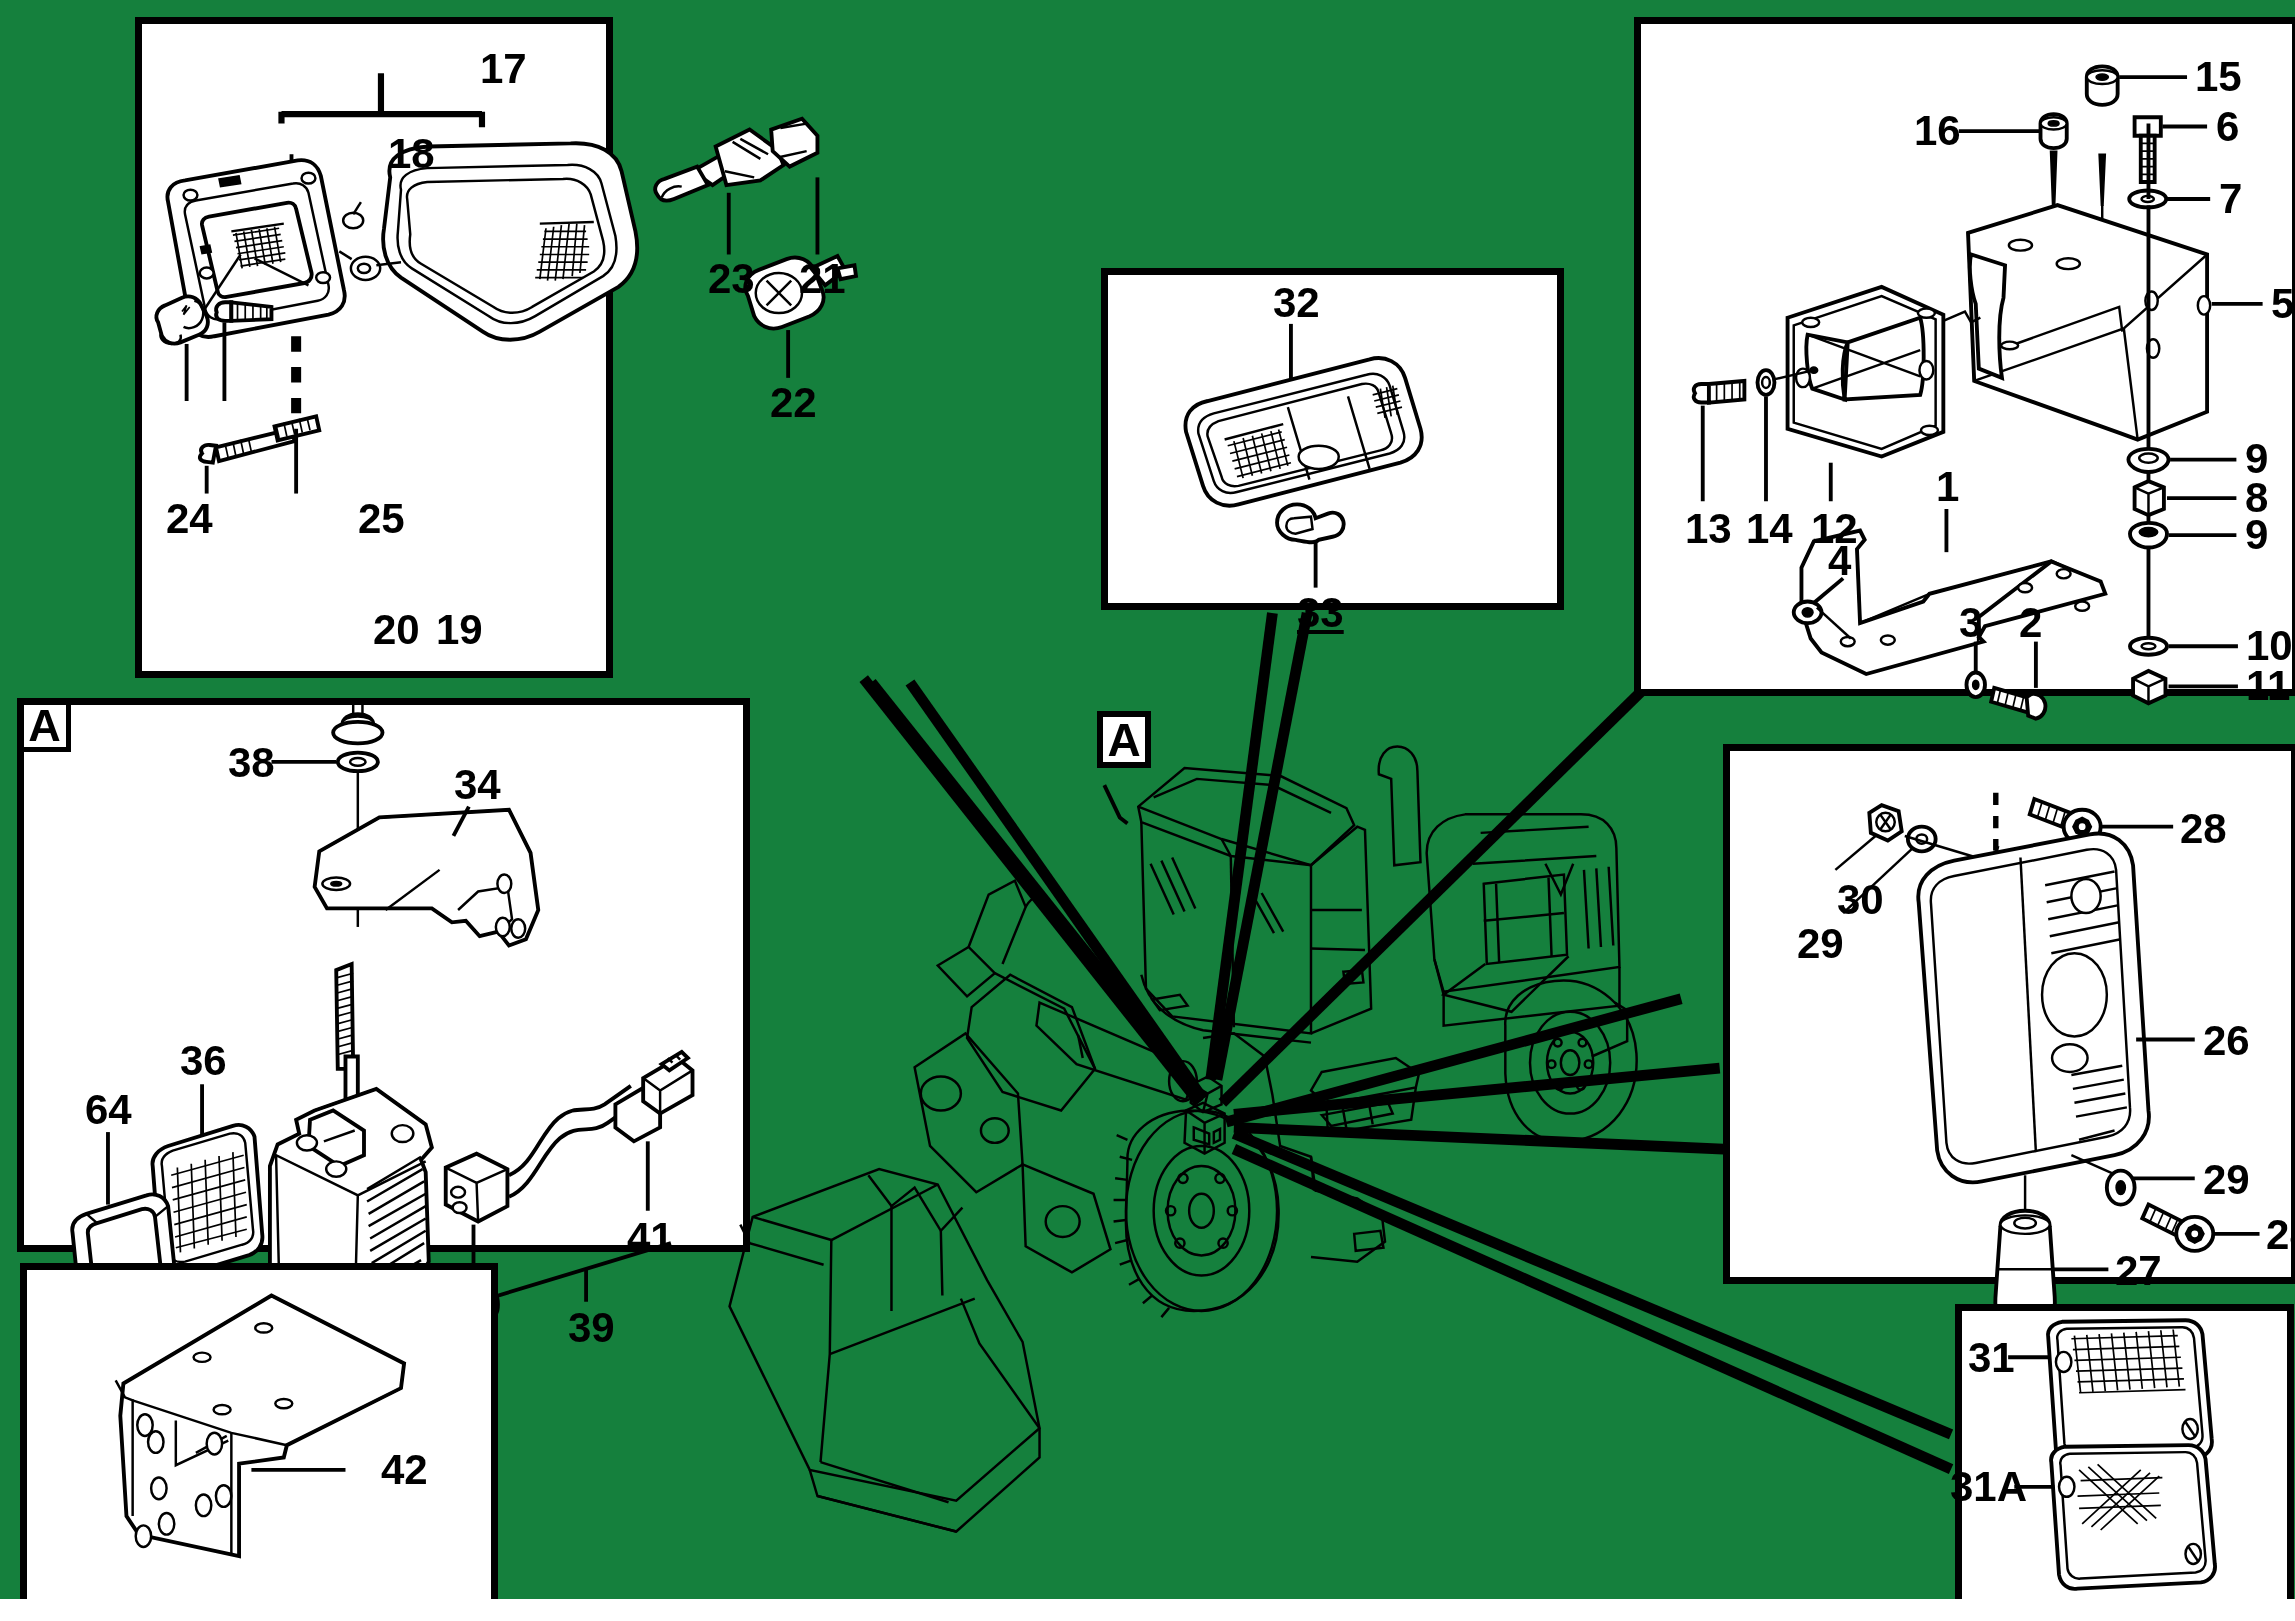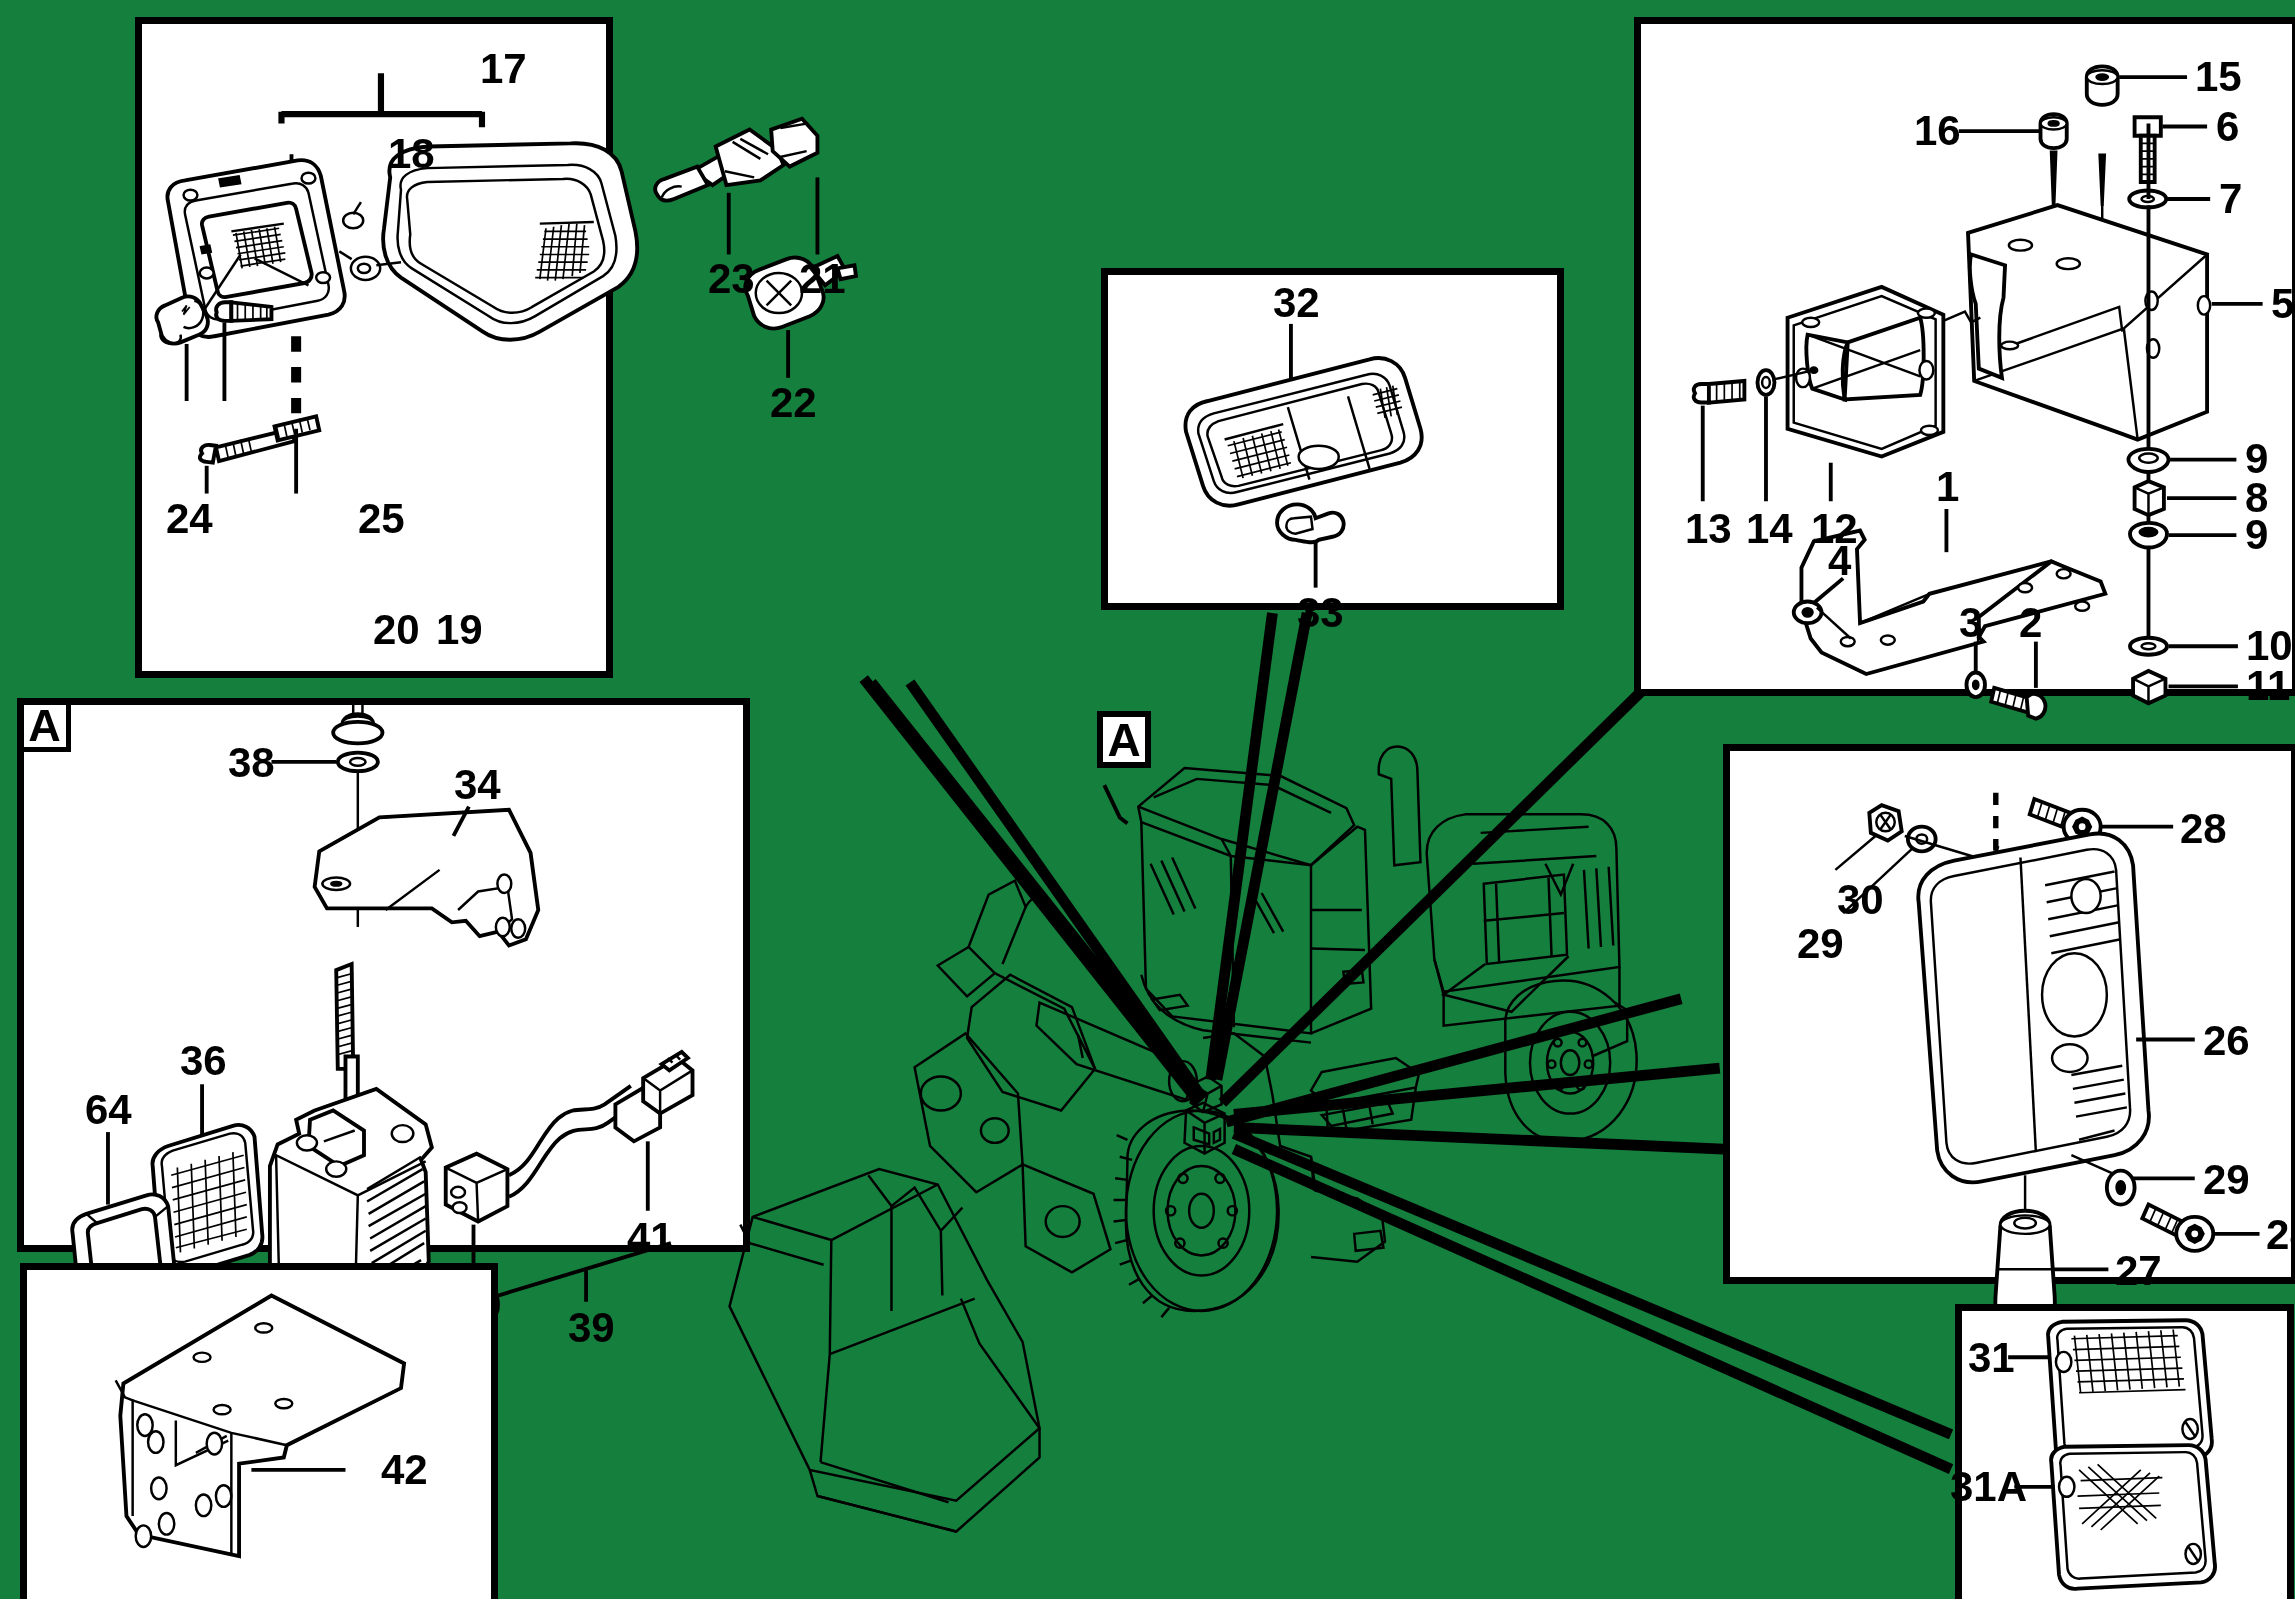--- a/index.html
+++ b/index.html
@@ -376,21 +376,21 @@
     </g>
 
     <path class="wht2" d="M1680 700 C1668 700 1656 690 1656 678 C1656 664 1668 654 1682 654
                           C1694 654 1704 662 1706 672 L1722 666 C1732 662 1740 668 1742 676
                           C1744 686 1738 694 1728 696 L1710 700 C1704 706 1692 702 1680 700 Z"></path>
     <path class="ln thin" d="M1678 672 C1672 672 1668 676 1668 682 C1668 688 1674 692 1680 692 L1702 686 L1700 670 Z"></path>
     <path class="ln med" d="M1706 700 L1706 762"></path>
   </svg>
 
   <div class="lbl" style="left:1273px;top:282px;">32</div>
-  <div class="lbl" style="left:1297px;top:592px;">33</div>
+  <div class="lbl" style="left:1297px;top:592px;text-decoration:underline;">33</div>
 
   <div class="panel" style="left:17px;top:698px;width:733px;height:554px;"></div>
 
   <div class="secbox" style="left:18.5px;top:700px;width:52px;height:52px;border-width:5.4px;font-size:45px;font-weight:bold;">A</div>
 
   <svg class="art" viewBox="0 0 2976 2102" width="2295" height="1621">
 
     <path class="wht2" d="M444 940 C444 932 452 926 464 926 C476 926 484 932 484 940 L484 952 L444 952 Z"></path>
     <ellipse class="wht" cx="464" cy="938" rx="20" ry="9"></ellipse>
     <path class="ln thin" d="M458 928 L458 910 M470 928 L470 910"></path>

